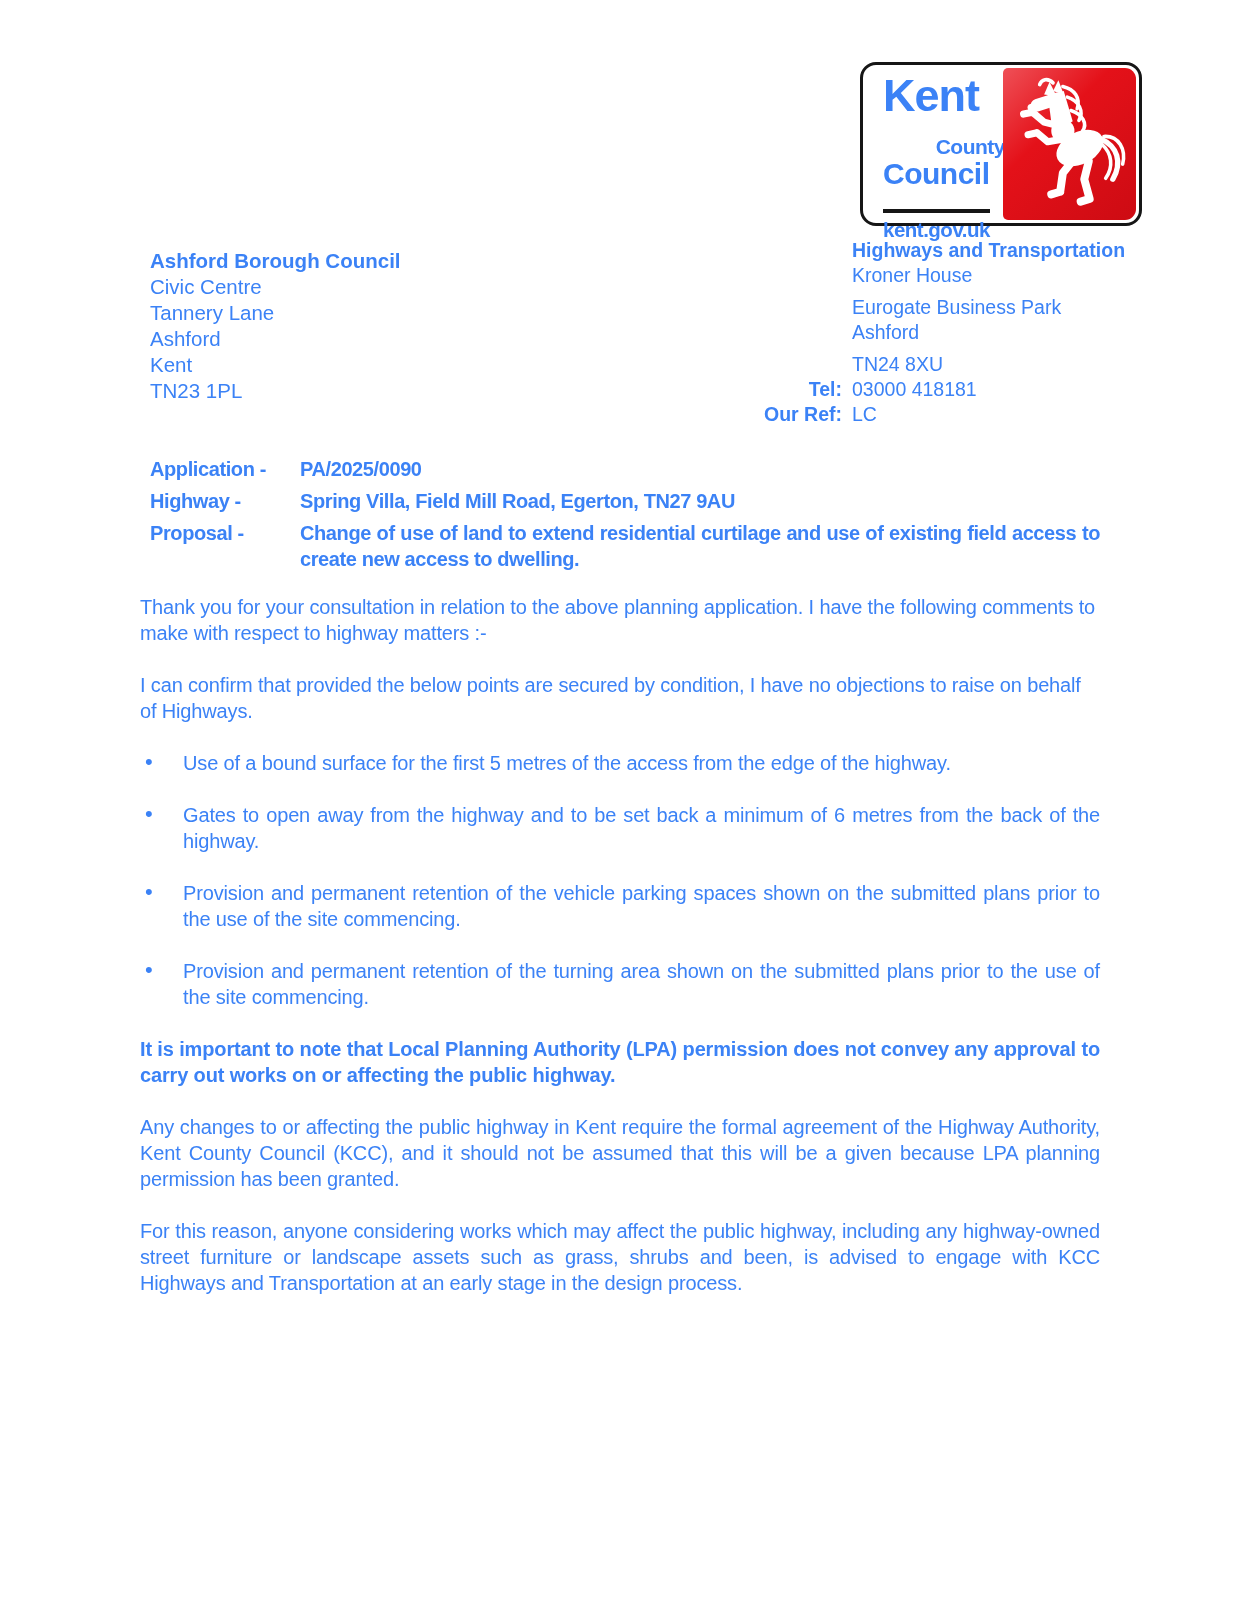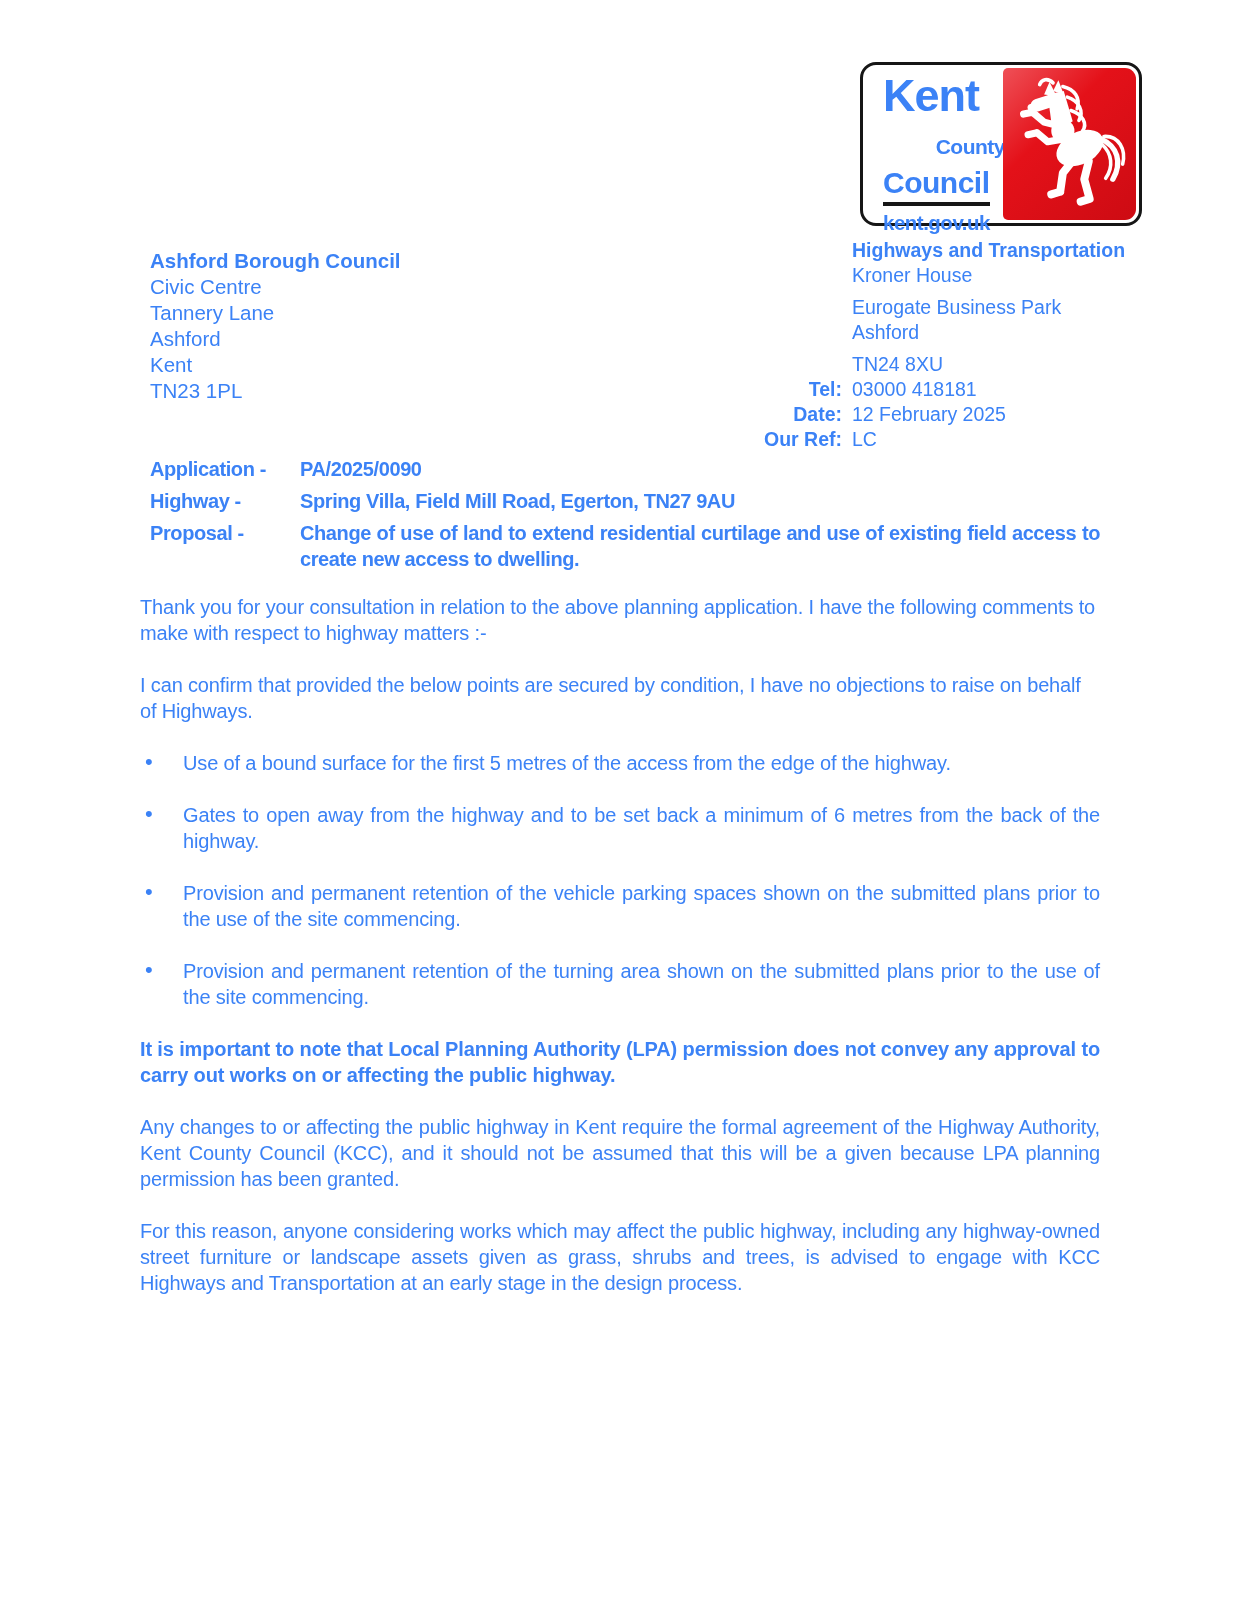--- a/index.html
+++ b/index.html
@@ -11,22 +11,22 @@
 
   
   .logo {
     position:absolute; left:860px; top:62px; width:282px; height:164px;
     border:3px solid #161616; border-radius:16px; background:#ffffff;
     box-sizing:border-box; display:flex;
   }
   .logo-text { width:142px; padding:8px 0 0 20px; box-sizing:border-box; line-height:1; }
   .logo-kent    { font-weight:bold; font-size:45px; letter-spacing:-1px; }
   .logo-county  { font-weight:bold; font-size:21px; letter-spacing:-0.5px; margin-top:18px;text-align:right; }
-  .logo-council { font-weight:bold; font-size:30px; letter-spacing:-0.5px; margin-top:11px;
-                  display:inline-block; border-bottom:4px solid #161616; padding-bottom:4px; }
+  .logo-council { font-weight:bold; font-size:30px; letter-spacing:-0.5px; margin-top:2px;
+                  display:inline-block; border-bottom:4px solid #161616; padding-bottom:20px; }
   .logo-url     { font-weight:bold; font-size:20.5px; letter-spacing:-0.5px; margin-top:7px; }
   .logo-red {
     position:absolute; top:3px; bottom:3px; right:3px; width:133px;
     border-radius:5px 11px 11px 5px;
     background:linear-gradient(135deg,#ef5057 0%, #e41119 38%, #cd0b13 100%);
     display:flex; align-items:center; justify-content:center;
   }
   .horse-svg { width:116px; height:146px; display:block; }
 
   
@@ -131,24 +131,20 @@
     </div>
     <div class="sender-row gap">
       <span class="sender-label"></span>
       <span class="sender-value">TN24 8XU</span>
     </div>
     <div class="sender-row">
       <span class="sender-label">Tel:</span>
       <span class="sender-value">03000 418181</span>
     </div>
     <div class="sender-row">
-      <span class="sender-label">Date:</span>
-      <span class="sender-value">12 February 2025</span>
-    </div>
-    <div class="sender-row">
       <span class="sender-label">Our Ref:</span>
       <span class="sender-value">LC</span>
     </div>
   </div>
 
   <div class="application">
     <div class="app-row">
       <span class="app-label">Application -</span>
       <span class="app-value">PA/2025/0090</span>
     </div>
@@ -168,16 +164,16 @@
 
     <ul class="conditions">
       <li>Use of a bound surface for the first 5 metres of the access from the edge of the highway.</li>
       <li>Gates to open away from the highway and to be set back a minimum of 6 metres from the back of the highway.</li>
       <li>Provision and permanent retention of the vehicle parking spaces shown on the submitted plans prior to the use of the site commencing.</li>
       <li>Provision and permanent retention of the turning area shown on the submitted plans prior to the use of the site commencing.</li>
     </ul>
 
     <p class="bold j">It is important to note that Local Planning Authority (LPA) permission does not convey any approval to carry out works on or affecting the public highway.</p>
     <p class="j">Any changes to or affecting the public highway in Kent require the formal agreement of the Highway Authority, Kent County Council (KCC), and it should not be assumed that this will be a given because LPA planning permission has been granted.</p>
-    <p class="j">For this reason, anyone considering works which may affect the public highway, including any highway-owned street furniture or landscape assets given as grass, shrubs and trees, is advised to engage with KCC Highways and Transportation at an early stage in the design process.</p>
+    <p class="j">For this reason, anyone considering works which may affect the public highway, including any highway-owned street furniture or landscape assets such as grass, shrubs and been, is advised to engage with KCC Highways and Transportation at an early stage in the design process.</p>
   </div>
 
 </div>
 
 </body></html>

